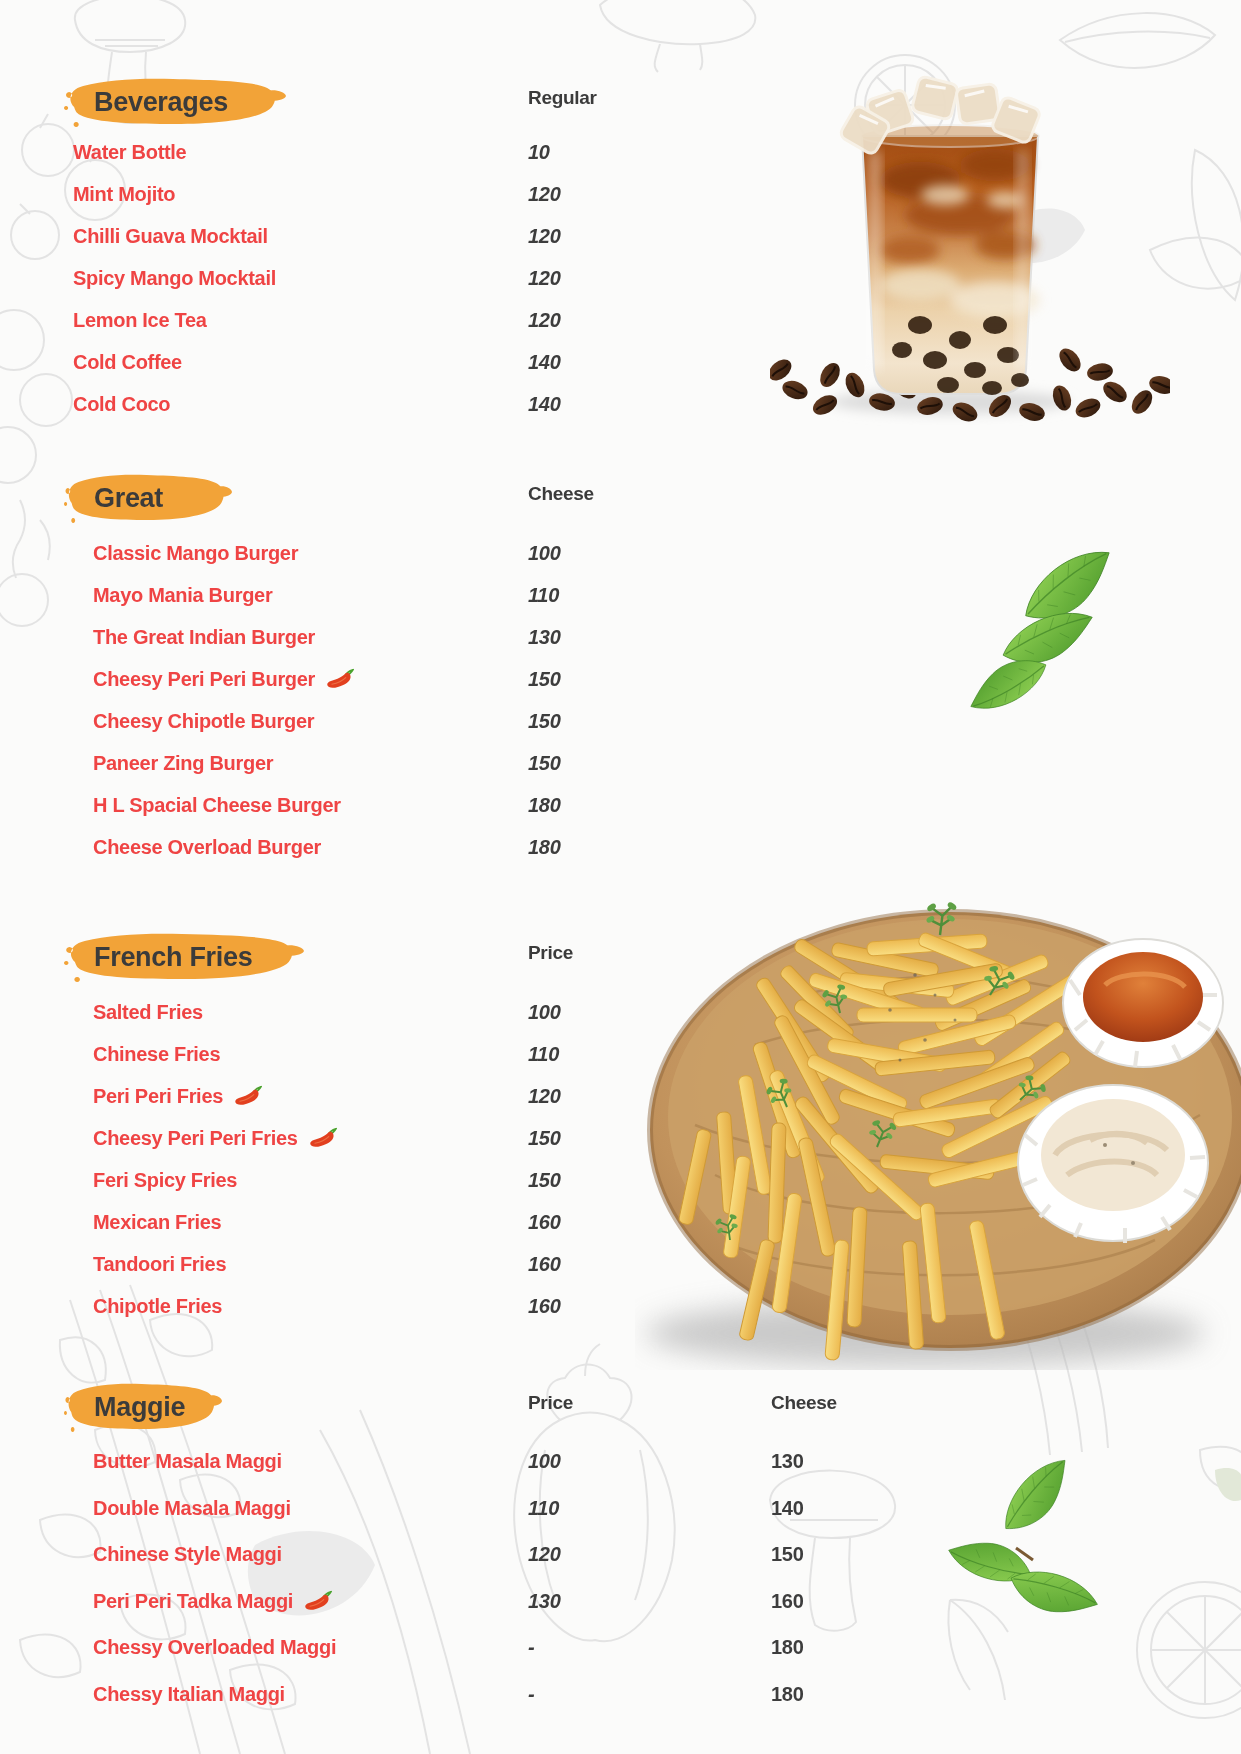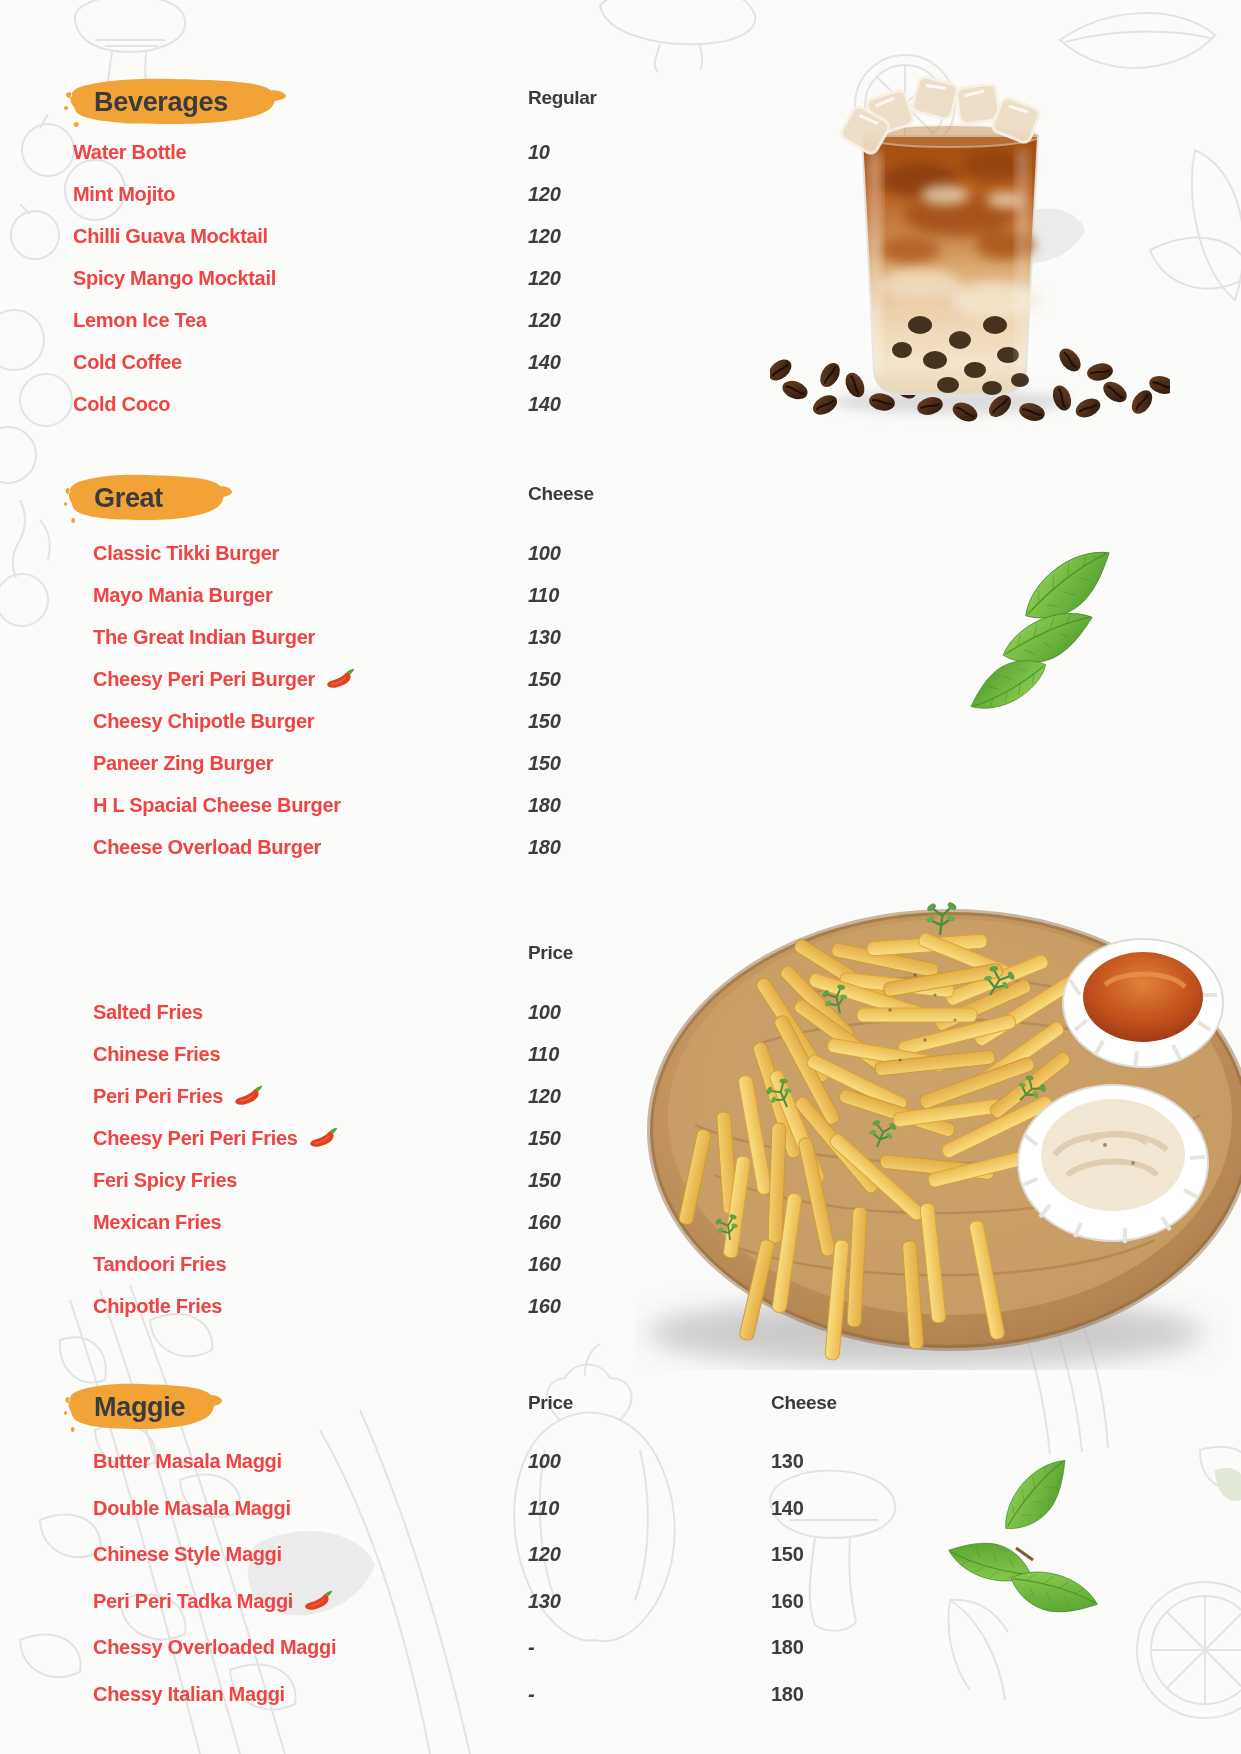--- a/index.html
+++ b/index.html
@@ -436,21 +436,21 @@
 <div class="menu-section indent" id="sec-1">
   <div class="brush-wrap">
     <svg class="brush" viewBox="0 0 220 52" preserveAspectRatio="none">
         <use href="#brushPath" fill="var(--accent)"></use>
       </svg>
     <span class="section-title">Great</span>
   </div>
   <span class="colhead c1">Cheese</span>
   <div class="rows">
       <div class="menu-row">
-    <span class="item-name"><span class="nm">Classic Tikki Burger</span></span>
+    <span class="item-name"><span class="nm">Classic Mango Burger</span></span>
     <span class="price p1">100</span>
 
   </div>
       <div class="menu-row">
     <span class="item-name"><span class="nm">Mayo Mania Burger</span></span>
     <span class="price p1">110</span>
 
   </div>
       <div class="menu-row">
     <span class="item-name"><span class="nm">The Great Indian Burger</span></span>
@@ -483,20 +483,26 @@
   </div>
       <div class="menu-row">
     <span class="item-name"><span class="nm">Cheese Overload Burger</span></span>
     <span class="price p1">180</span>
 
   </div>
     </div>
 </div>
 
 <div class="menu-section indent" id="sec-2">
+  <div class="brush-wrap">
+    <svg class="brush" viewBox="0 0 220 52" preserveAspectRatio="none">
+        <use href="#brushPath" fill="var(--accent)"></use>
+      </svg>
+    <span class="section-title">French Fries</span>
+  </div>
   <span class="colhead c1">Price</span>
   <div class="rows">
       <div class="menu-row">
     <span class="item-name"><span class="nm">Salted Fries</span></span>
     <span class="price p1">100</span>
 
   </div>
       <div class="menu-row">
     <span class="item-name"><span class="nm">Chinese Fries</span></span>
     <span class="price p1">110</span>

